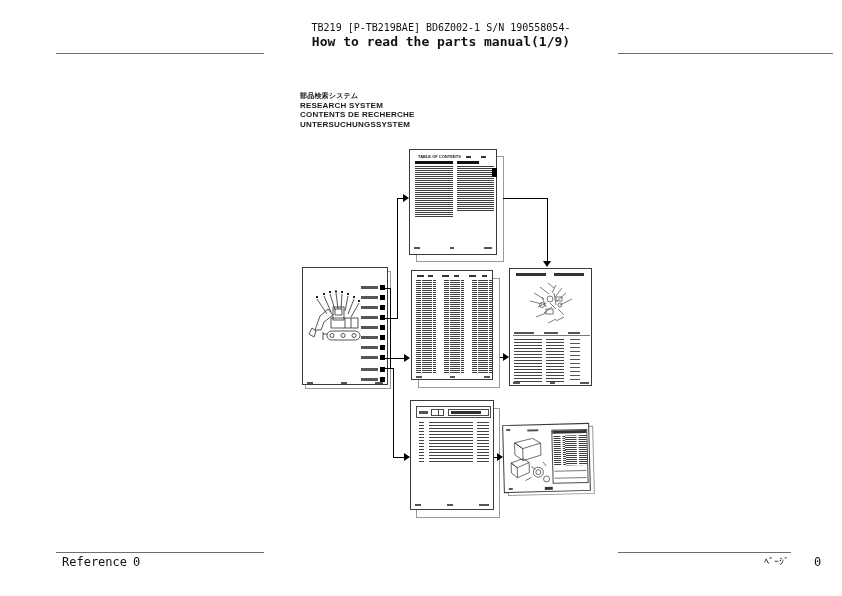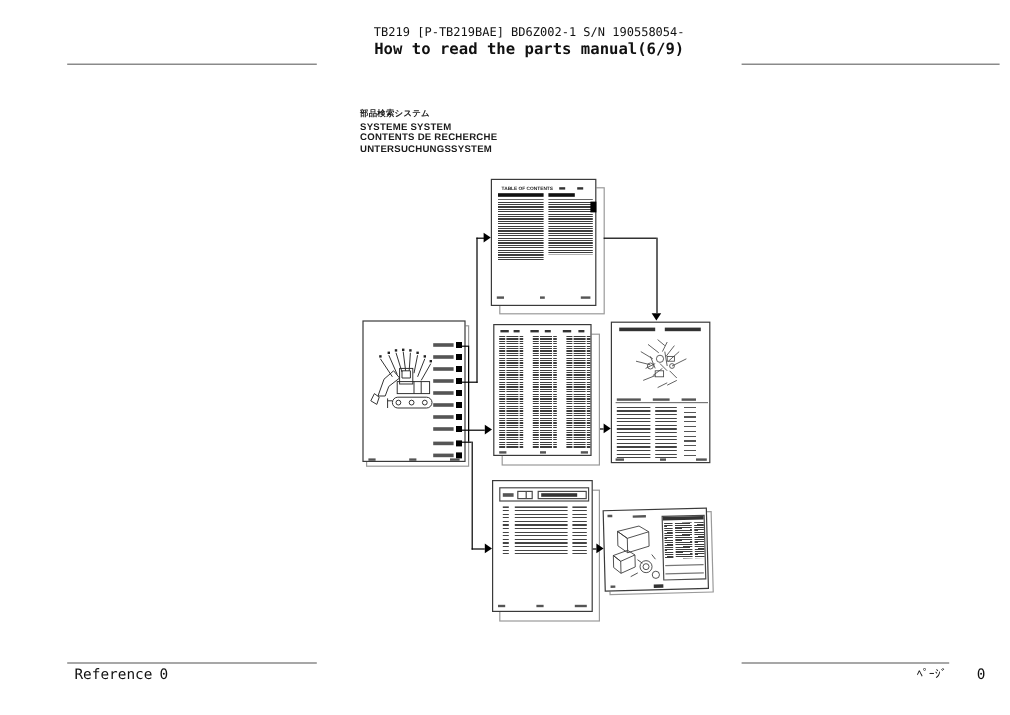--- a/index.html
+++ b/index.html
@@ -47,27 +47,27 @@
   .foot-text { position:absolute; font-size:12px; color:#111; white-space:nowrap; }
   .foot-text-small { position:absolute; font-size:10px; color:#111; white-space:nowrap; }
   svg { display:block; }
 </style>
 </head>
 <body>
 
 <div>
 
   <div class="htext model-line">TB219 [P-TB219BAE] BD6Z002-1 S/N 190558054-</div>
-  <div class="htext title-line">How to read the parts manual(6/9)</div>
+  <div class="htext title-line">How to read the parts manual(1/9)</div>
   <div class="rule" style="left:56px;top:53px;width:208px;"></div>
   <div class="rule" style="left:618px;top:53px;width:215px;"></div>
 
   <div class="research">
     <div style="font-size:7px;">部品検索システム</div>
-    <div>SYSTEME SYSTEM</div>
+    <div>RESEARCH SYSTEM</div>
     <div>CONTENTS DE RECHERCHE</div>
     <div>UNTERSUCHUNGSSYSTEM</div>
   </div>
 
   <div>
 
     <div class="backsheet" style="left:416px;top:156px;width:88px;height:106px;"></div>
     <div class="backsheet" style="left:305px;top:271px;width:86px;height:118px;"></div>
     <div class="backsheet" style="left:418px;top:278px;width:82px;height:110px;"></div>
     <div class="backsheet" style="left:416px;top:408px;width:84px;height:110px;"></div>

